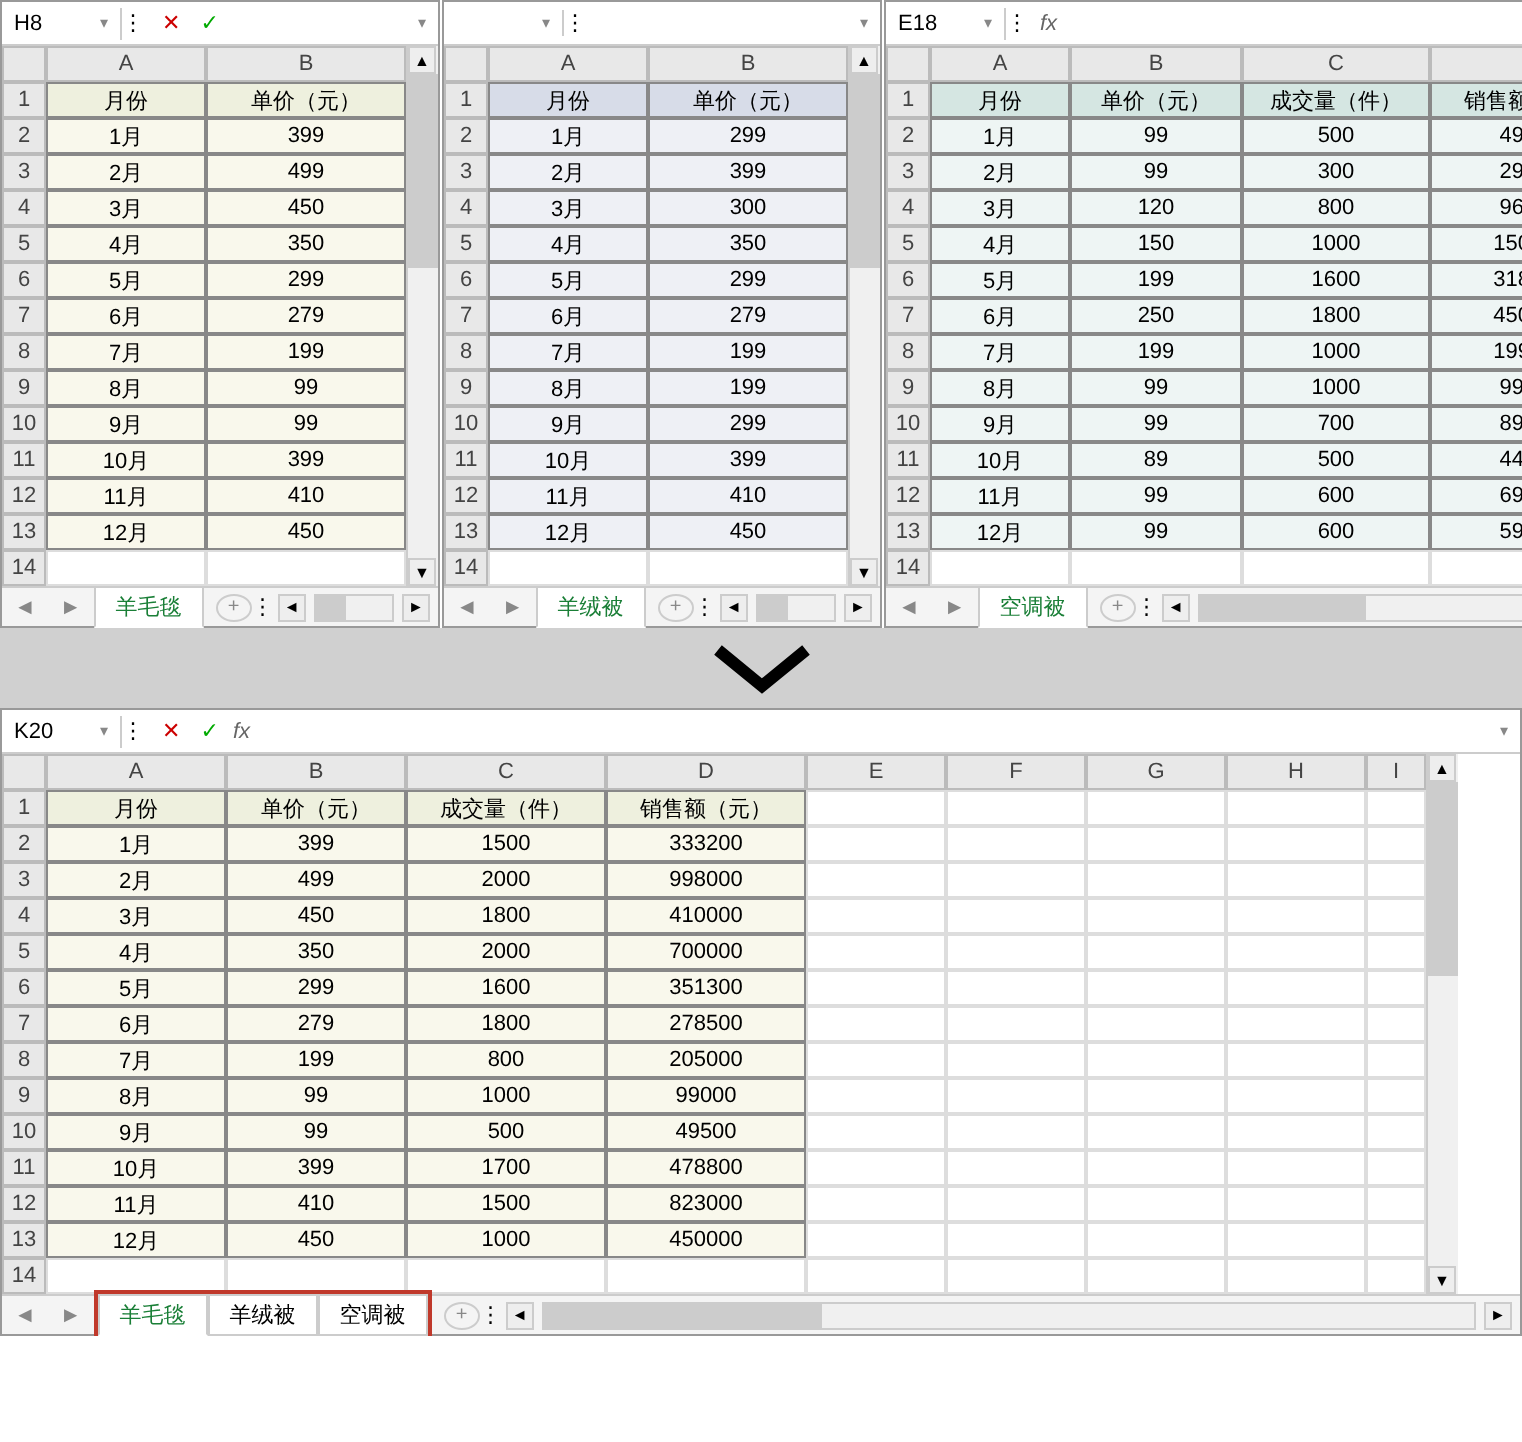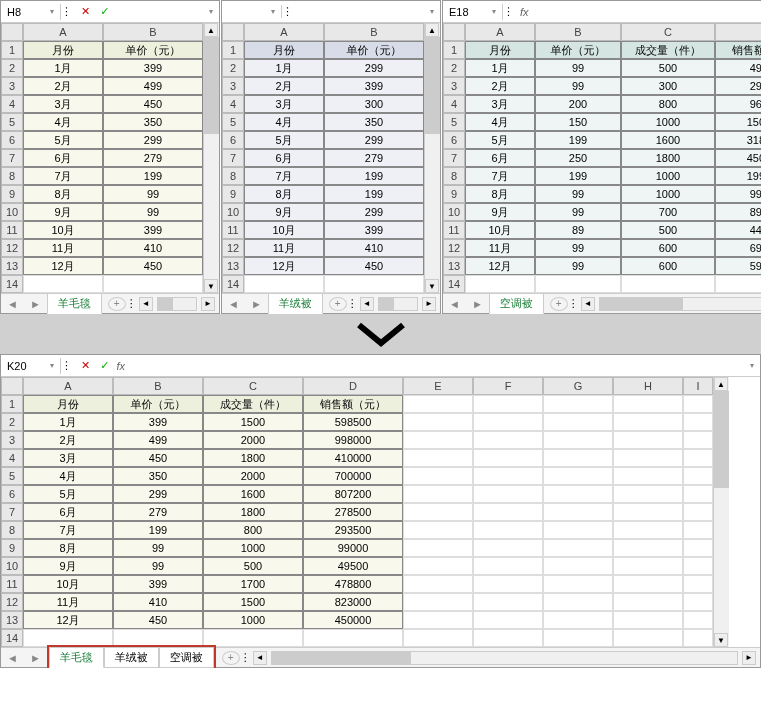--- a/index.html
+++ b/index.html
@@ -348,21 +348,21 @@
                 <div class="cell" style="width: 100px;">49500</div>
               </div>
               <div class="data-row">
                 <div class="cell" style="width: 70px;">2月</div>
                 <div class="cell" style="width: 86px;">99</div>
                 <div class="cell" style="width: 94px;">300</div>
                 <div class="cell" style="width: 100px;">29700</div>
               </div>
               <div class="data-row">
                 <div class="cell" style="width: 70px;">3月</div>
-                <div class="cell" style="width: 86px;">200</div>
+                <div class="cell" style="width: 86px;">120</div>
                 <div class="cell" style="width: 94px;">800</div>
                 <div class="cell" style="width: 100px;">96000</div>
               </div>
               <div class="data-row">
                 <div class="cell" style="width: 70px;">4月</div>
                 <div class="cell" style="width: 86px;">150</div>
                 <div class="cell" style="width: 94px;">1000</div>
                 <div class="cell" style="width: 100px;">150000</div>
               </div>
               <div class="data-row">
@@ -496,21 +496,21 @@
               <div class="cell" style="width: 70px; background: rgb(255, 255, 255); border: 1px solid rgb(221, 221, 221);"></div>
               <div class="cell" style="width: 70px; background: rgb(255, 255, 255); border: 1px solid rgb(221, 221, 221);"></div>
               <div class="cell" style="width: 70px; background: rgb(255, 255, 255); border: 1px solid rgb(221, 221, 221);"></div>
               <div class="cell" style="width: 70px; background: rgb(255, 255, 255); border: 1px solid rgb(221, 221, 221);"></div>
               <div class="cell" style="width: 30px; background: rgb(255, 255, 255); border: 1px solid rgb(221, 221, 221);"></div>
             </div>
             <div class="data-row">
               <div class="cell" style="width: 90px;">1月</div>
               <div class="cell" style="width: 90px;">399</div>
               <div class="cell" style="width: 100px;">1500</div>
-              <div class="cell" style="width: 100px;">598500</div>
+              <div class="cell" style="width: 100px;">333200</div>
               <div class="cell" style="width: 70px; background: rgb(255, 255, 255); border: 1px solid rgb(221, 221, 221);"></div>
               <div class="cell" style="width: 70px; background: rgb(255, 255, 255); border: 1px solid rgb(221, 221, 221);"></div>
               <div class="cell" style="width: 70px; background: rgb(255, 255, 255); border: 1px solid rgb(221, 221, 221);"></div>
               <div class="cell" style="width: 70px; background: rgb(255, 255, 255); border: 1px solid rgb(221, 221, 221);"></div>
               <div class="cell" style="width: 30px; background: rgb(255, 255, 255); border: 1px solid rgb(221, 221, 221);"></div>
             </div>
             <div class="data-row">
               <div class="cell" style="width: 90px;">2月</div>
               <div class="cell" style="width: 90px;">499</div>
               <div class="cell" style="width: 100px;">2000</div>
@@ -540,21 +540,21 @@
               <div class="cell" style="width: 70px; background: rgb(255, 255, 255); border: 1px solid rgb(221, 221, 221);"></div>
               <div class="cell" style="width: 70px; background: rgb(255, 255, 255); border: 1px solid rgb(221, 221, 221);"></div>
               <div class="cell" style="width: 70px; background: rgb(255, 255, 255); border: 1px solid rgb(221, 221, 221);"></div>
               <div class="cell" style="width: 70px; background: rgb(255, 255, 255); border: 1px solid rgb(221, 221, 221);"></div>
               <div class="cell" style="width: 30px; background: rgb(255, 255, 255); border: 1px solid rgb(221, 221, 221);"></div>
             </div>
             <div class="data-row">
               <div class="cell" style="width: 90px;">5月</div>
               <div class="cell" style="width: 90px;">299</div>
               <div class="cell" style="width: 100px;">1600</div>
-              <div class="cell" style="width: 100px;">807200</div>
+              <div class="cell" style="width: 100px;">351300</div>
               <div class="cell" style="width: 70px; background: rgb(255, 255, 255); border: 1px solid rgb(221, 221, 221);"></div>
               <div class="cell" style="width: 70px; background: rgb(255, 255, 255); border: 1px solid rgb(221, 221, 221);"></div>
               <div class="cell" style="width: 70px; background: rgb(255, 255, 255); border: 1px solid rgb(221, 221, 221);"></div>
               <div class="cell" style="width: 70px; background: rgb(255, 255, 255); border: 1px solid rgb(221, 221, 221);"></div>
               <div class="cell" style="width: 30px; background: rgb(255, 255, 255); border: 1px solid rgb(221, 221, 221);"></div>
             </div>
             <div class="data-row">
               <div class="cell" style="width: 90px;">6月</div>
               <div class="cell" style="width: 90px;">279</div>
               <div class="cell" style="width: 100px;">1800</div>
@@ -562,21 +562,21 @@
               <div class="cell" style="width: 70px; background: rgb(255, 255, 255); border: 1px solid rgb(221, 221, 221);"></div>
               <div class="cell" style="width: 70px; background: rgb(255, 255, 255); border: 1px solid rgb(221, 221, 221);"></div>
               <div class="cell" style="width: 70px; background: rgb(255, 255, 255); border: 1px solid rgb(221, 221, 221);"></div>
               <div class="cell" style="width: 70px; background: rgb(255, 255, 255); border: 1px solid rgb(221, 221, 221);"></div>
               <div class="cell" style="width: 30px; background: rgb(255, 255, 255); border: 1px solid rgb(221, 221, 221);"></div>
             </div>
             <div class="data-row">
               <div class="cell" style="width: 90px;">7月</div>
               <div class="cell" style="width: 90px;">199</div>
               <div class="cell" style="width: 100px;">800</div>
-              <div class="cell" style="width: 100px;">293500</div>
+              <div class="cell" style="width: 100px;">205000</div>
               <div class="cell" style="width: 70px; background: rgb(255, 255, 255); border: 1px solid rgb(221, 221, 221);"></div>
               <div class="cell" style="width: 70px; background: rgb(255, 255, 255); border: 1px solid rgb(221, 221, 221);"></div>
               <div class="cell" style="width: 70px; background: rgb(255, 255, 255); border: 1px solid rgb(221, 221, 221);"></div>
               <div class="cell" style="width: 70px; background: rgb(255, 255, 255); border: 1px solid rgb(221, 221, 221);"></div>
               <div class="cell" style="width: 30px; background: rgb(255, 255, 255); border: 1px solid rgb(221, 221, 221);"></div>
             </div>
             <div class="data-row">
               <div class="cell" style="width: 90px;">8月</div>
               <div class="cell" style="width: 90px;">99</div>
               <div class="cell" style="width: 100px;">1000</div>

